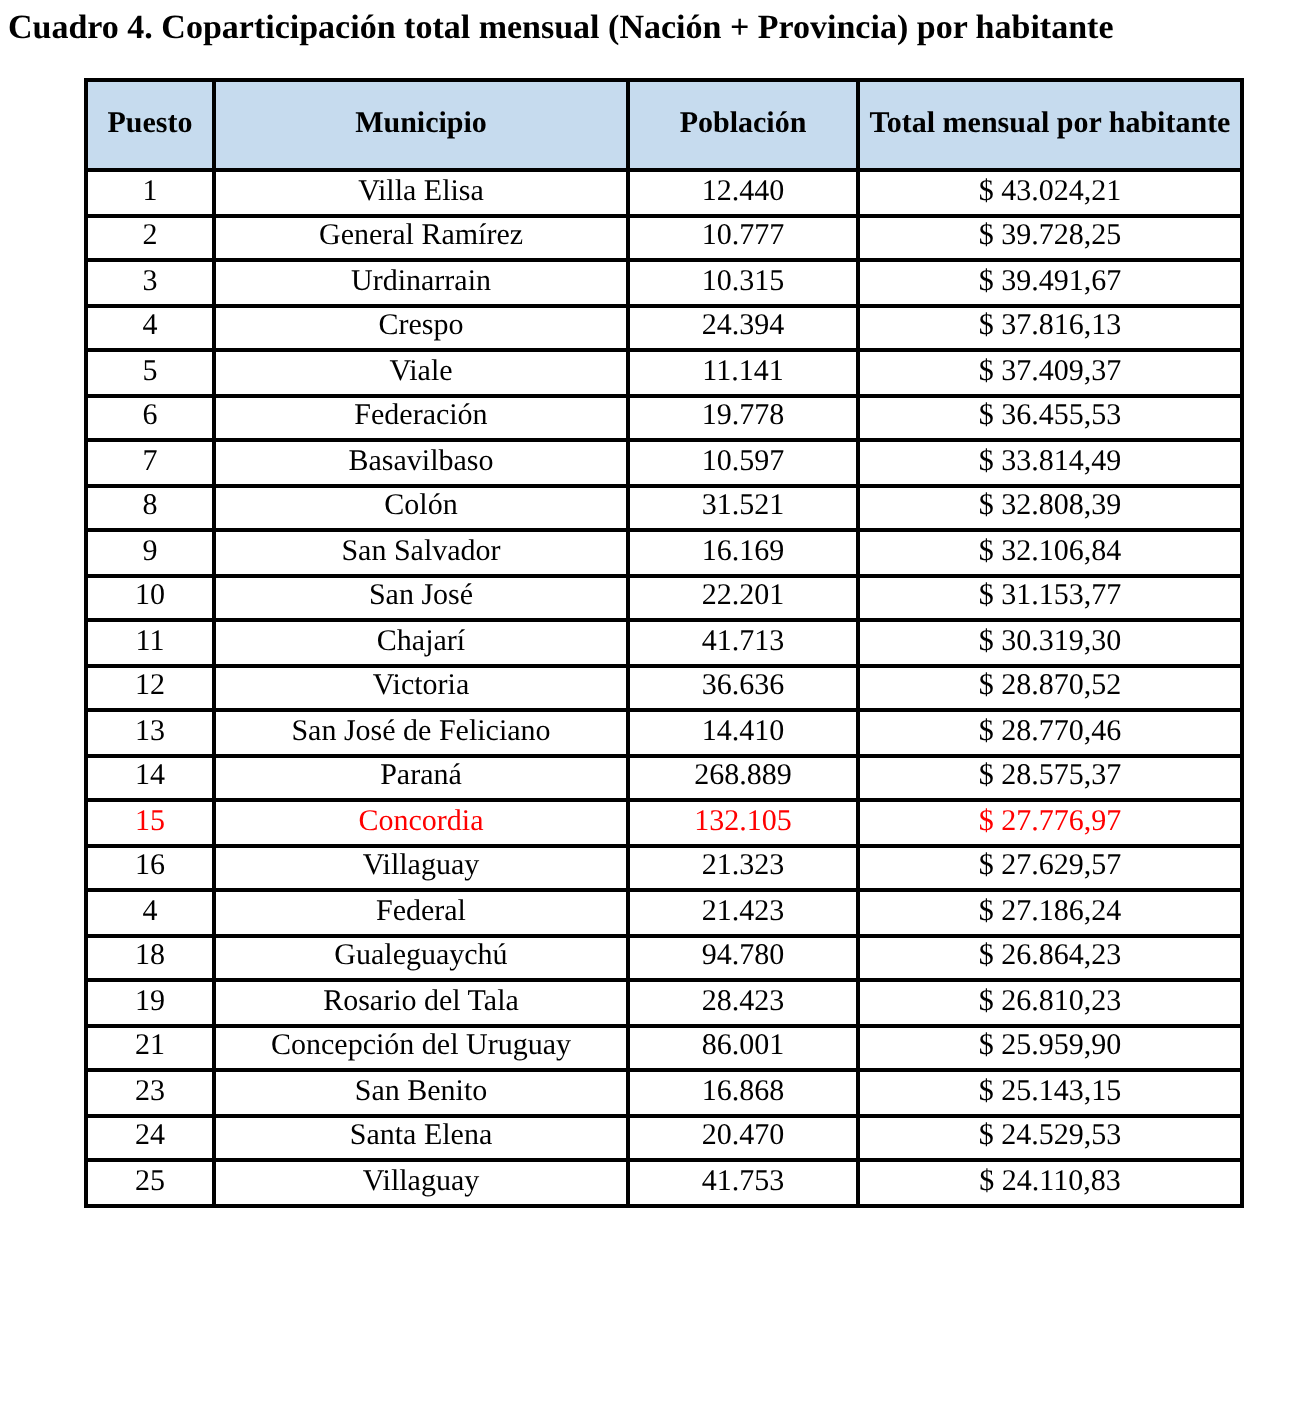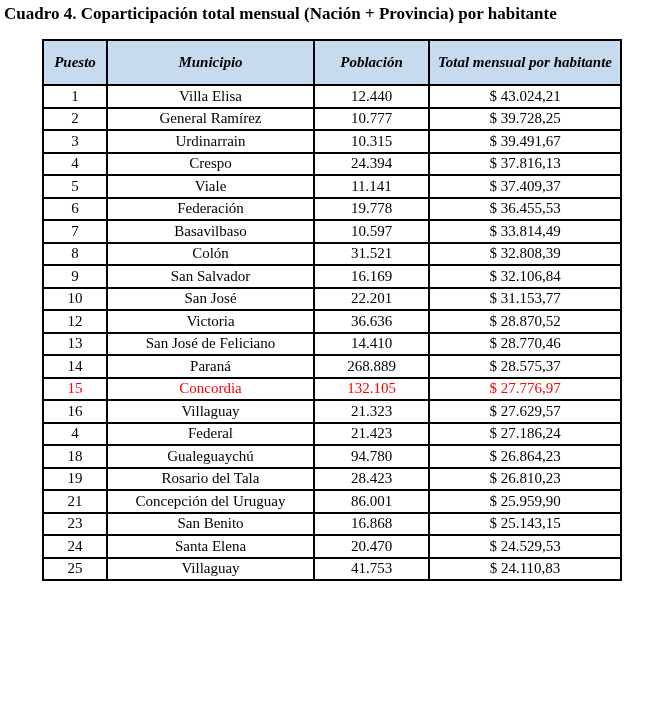--- a/index.html
+++ b/index.html
@@ -45,21 +45,20 @@
     vertical-align: middle;
     padding: 0 2px;
     overflow: hidden;
   }
   thead th {
     background: var(--header-bg);
     font-weight: bold;
     font-size: 15px;
     height: 45px;
     line-height: 1.15;
-    font-style: italic;
   }
   tbody td {
     font-size: 15px;
     height: 22.5px;
     line-height: 1;
     background: #ffffff;
   }
   col.col-puesto   { width: 64px; }
   col.col-municipio{ width: 207px; }
   col.col-poblacion{ width: 115px; }
@@ -145,20 +144,26 @@
           <td>16.169</td>
           <td>$ 32.106,84</td>
         </tr>
         <tr>
           <td>10</td>
           <td>San José</td>
           <td>22.201</td>
           <td>$ 31.153,77</td>
         </tr>
         <tr>
+          <td>11</td>
+          <td>Chajarí</td>
+          <td>41.713</td>
+          <td>$ 30.319,30</td>
+        </tr>
+        <tr>
           <td>12</td>
           <td>Victoria</td>
           <td>36.636</td>
           <td>$ 28.870,52</td>
         </tr>
         <tr>
           <td>13</td>
           <td>San José de Feliciano</td>
           <td>14.410</td>
           <td>$ 28.770,46</td>

